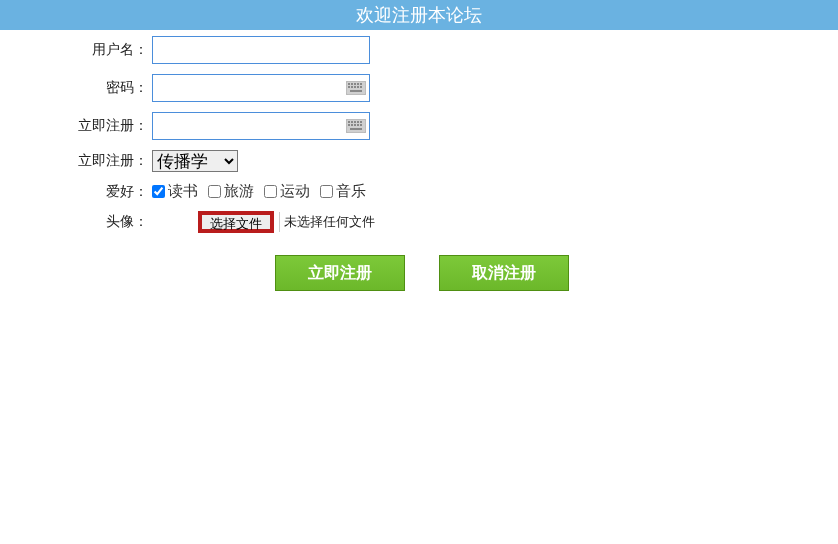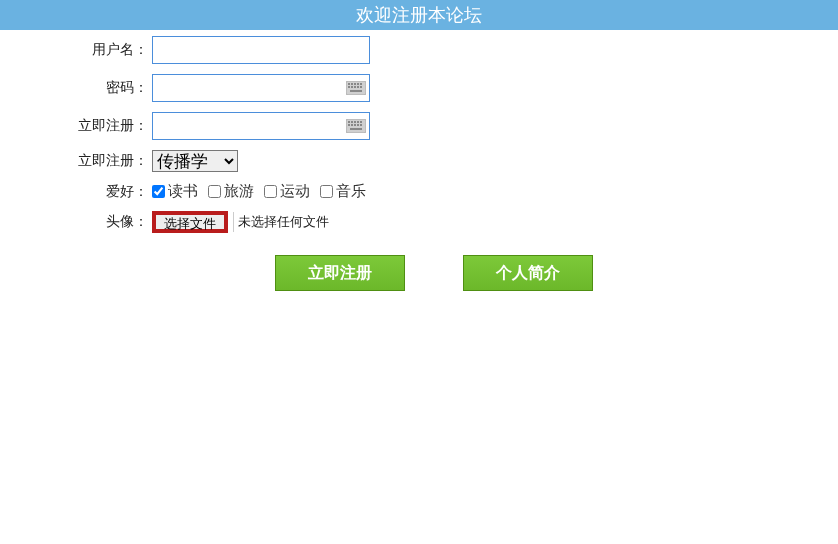--- a/index.html
+++ b/index.html
@@ -72,42 +72,42 @@
   }
   textarea.bio {
     width: 400px;
     height: 170px;
     border: 1px solid #4b8edb;
     resize: both;
     font-size: 14px;
     padding: 4px;
     font-family: inherit;
   }
-  .file-row { align-items: center; }
+  .file-row { align-items: center; gap: 46px; }
   .file-btn {
     height: 22px;
     font-size: 13px;
     border: 4px solid #b91c1c;
     background: #eee;
     padding: 0 8px;
     cursor: pointer;
   }
   .file-status {
     margin-left: 5px;
     font-size: 13px;
     color: #222;
     border-left: 1px solid #ccc;
     padding-left: 4px;
     height: 20px;
     display: inline-flex;
     align-items: center;
   }
   .action-row {
     display: flex;
-    gap: 58px;
+    gap: 34px;
     margin-left: 275px;
     margin-top: 22px;
   }
   .btn-green {
     width: 130px;
     height: 36px;
     border: 1px solid #4f8f12;
     background: linear-gradient(#7dc939, #6cb82a);
     color: #fff;
     font-size: 16px;
@@ -216,16 +216,16 @@
   <div class="row file-row">
     <div class="lbl">头像：</div>
     <div class="field">
       <button class="file-btn">选择文件</button>
       <span class="file-status">未选择任何文件</span>
     </div>
   </div>
 
   <div class="action-row">
     <button class="btn-green">立即注册</button>
-    <button class="btn-green">个人简介</button>
+    <button class="btn-green">取消注册</button>
   </div>
 
 </div>
 
 </body></html>

